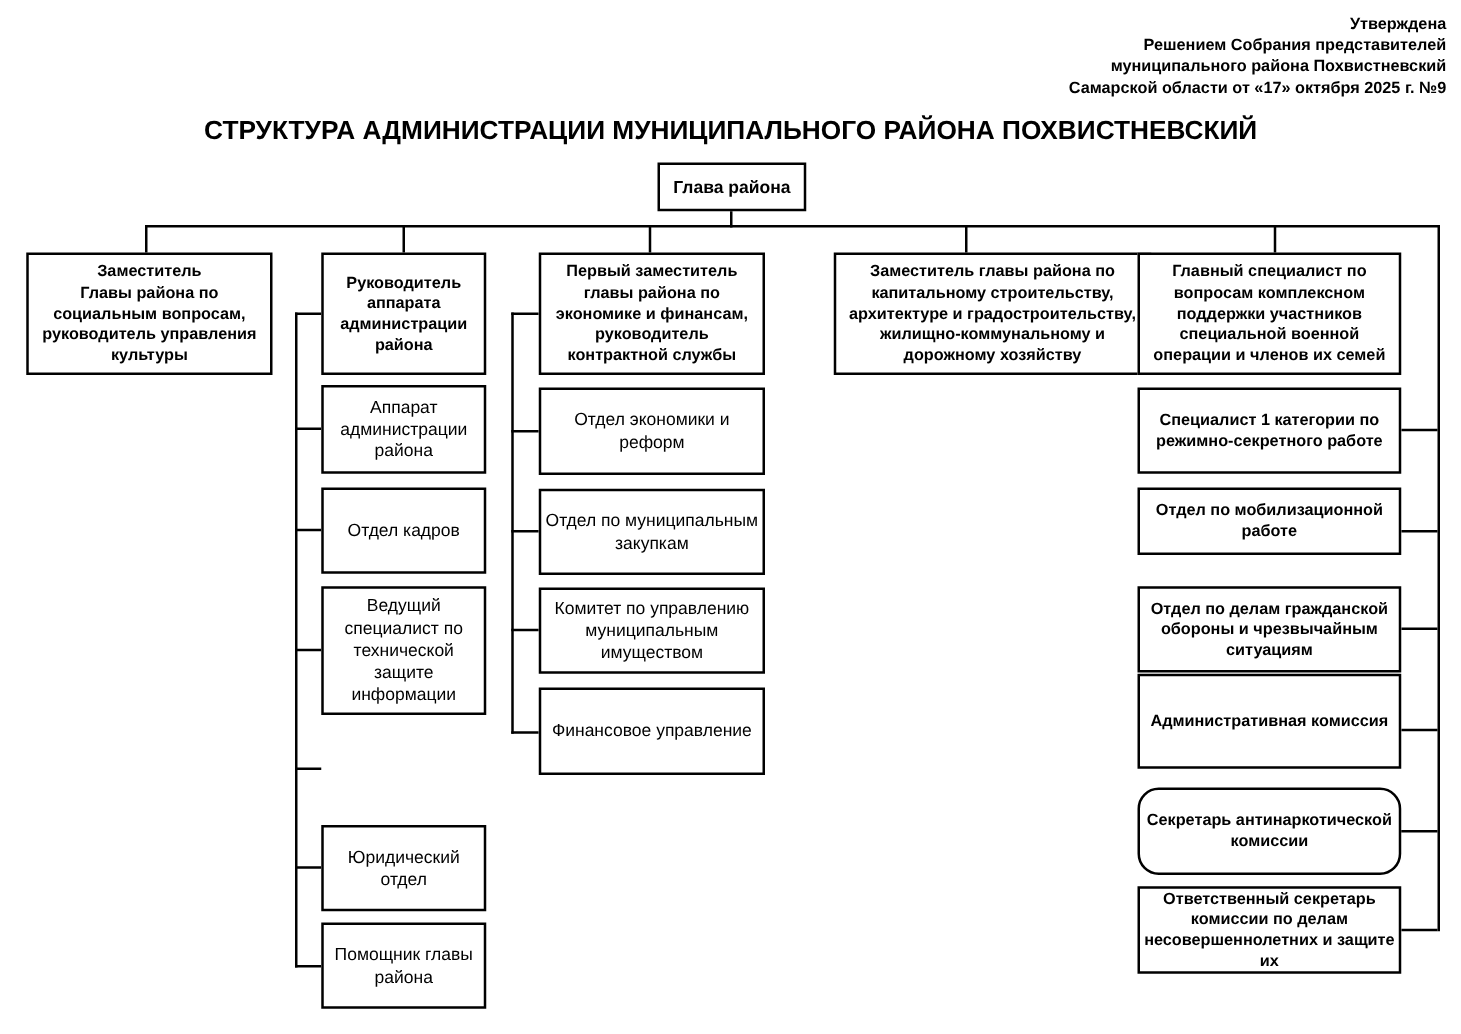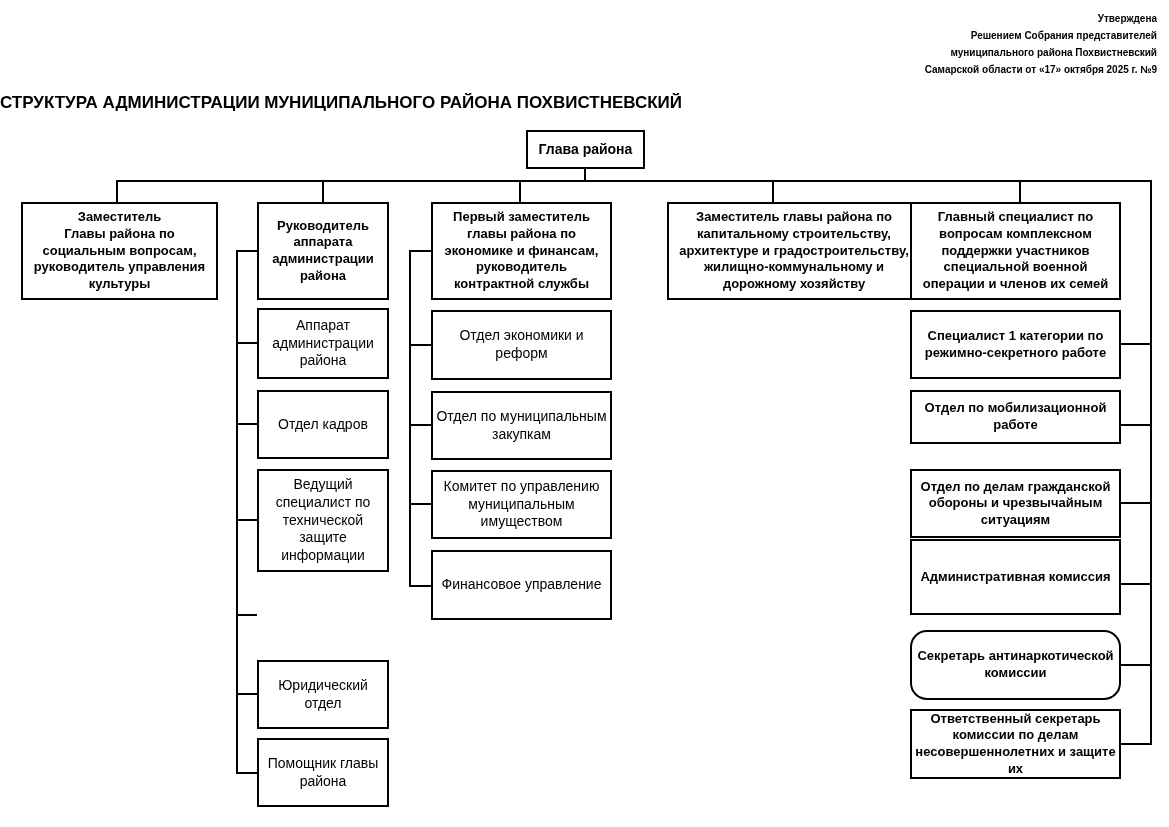--- a/index.html
+++ b/index.html
@@ -6,26 +6,26 @@
   #page{
     position:relative;
     width:1169px;height:827px;
     background:#ffffff;
     font-family:"Liberation Sans", sans-serif;
     color:#000;
     overflow:hidden;
   }
   .approval{
     position:absolute;top:10px;right:12px;
-    text-align:right;font-weight:700;font-size:10px;line-height:17px;
+    text-align:right;font-weight:700;font-size:13px;line-height:17px;
     white-space:nowrap;
   }
   .title{
     position:absolute;top:93px;left:0;width:100%;
-    text-align:left;font-weight:700;font-size:17px;
+    text-align:center;font-weight:700;font-size:21px;
   }
   .box{
     position:absolute;
     border:2px solid #000;
     box-sizing:border-box;
     display:flex;align-items:center;justify-content:center;
     text-align:center;
     padding:2px 3px;
     line-height:1.28;
     white-space:pre-line;

